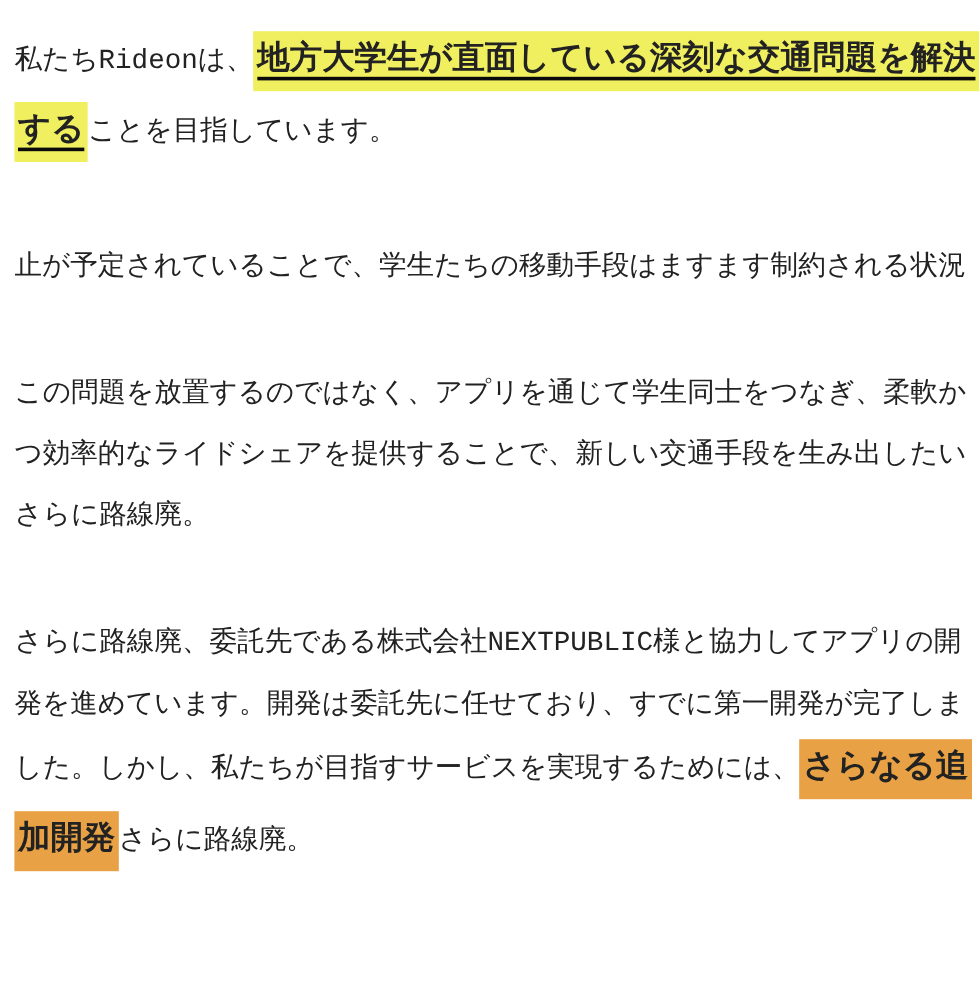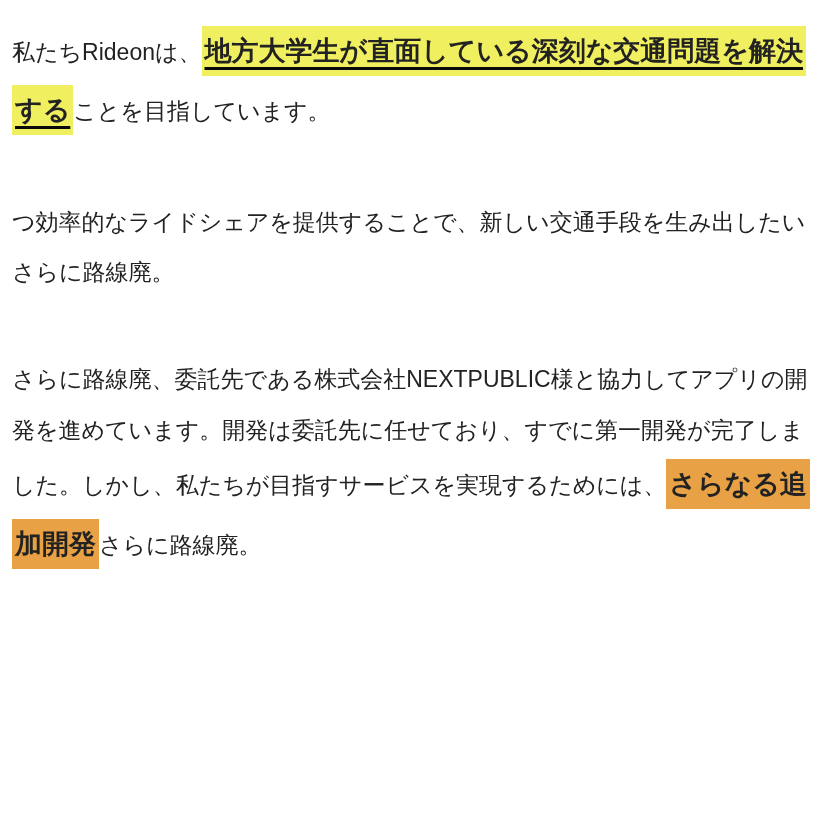--- a/index.html
+++ b/index.html
@@ -9,21 +9,21 @@
   }
   .doc-canvas {
     position: relative;
     width: 817px;
     height: 823px;
     box-sizing: border-box;
     padding: 22px 12px 0 12px;
     overflow: hidden;
     background: var(--page-bg, #ffffff);
     color: var(--text-color, #222222);
-    font-family: Liberation Sans, sans-serif;
+    font-family: Liberation Mono, monospace;
     font-size: 23px;
     line-height: 2.2;
   }
   .paragraph {
     margin: 0 0 56px 0;
   }
   .text-line {
     white-space: nowrap;
   }
   .seg {
@@ -48,22 +48,24 @@
 </style>
 </head>
 <body>
 
 <div class="doc-canvas" id="doc-canvas">
     <div class="paragraph">
       <div class="text-line"><span class="seg">私たちRideonは、</span><span class="seg hl-yellow">地方大学生が直面している深刻な交通問題を解決</span></div>
       <div class="text-line"><span class="seg hl-yellow">する</span><span class="seg">ことを目指しています。</span></div>
     </div>
     <div class="paragraph">
+      <div class="text-line"><span class="seg">止が予定されていることで、学生たちの移動手段はますます制約される状況</span></div>
     </div>
     <div class="paragraph">
+      <div class="text-line"><span class="seg">この問題を放置するのではなく、アプリを通じて学生同士をつなぎ、柔軟か</span></div>
       <div class="text-line"><span class="seg">つ効率的なライドシェアを提供することで、新しい交通手段を生み出したい</span></div>
       <div class="text-line"><span class="seg">さらに路線廃。</span></div>
     </div>
     <div class="paragraph">
       <div class="text-line"><span class="seg">さらに路線廃、委託先である株式会社NEXTPUBLIC様と協力してアプリの開</span></div>
       <div class="text-line"><span class="seg">発を進めています。開発は委託先に任せており、すでに第一開発が完了しま</span></div>
       <div class="text-line"><span class="seg">した。しかし、私たちが目指すサービスを実現するためには、</span><span class="seg hl-orange">さらなる追</span></div>
       <div class="text-line"><span class="seg hl-orange">加開発</span><span class="seg">さらに路線廃。</span></div>
     </div>
   </div>

